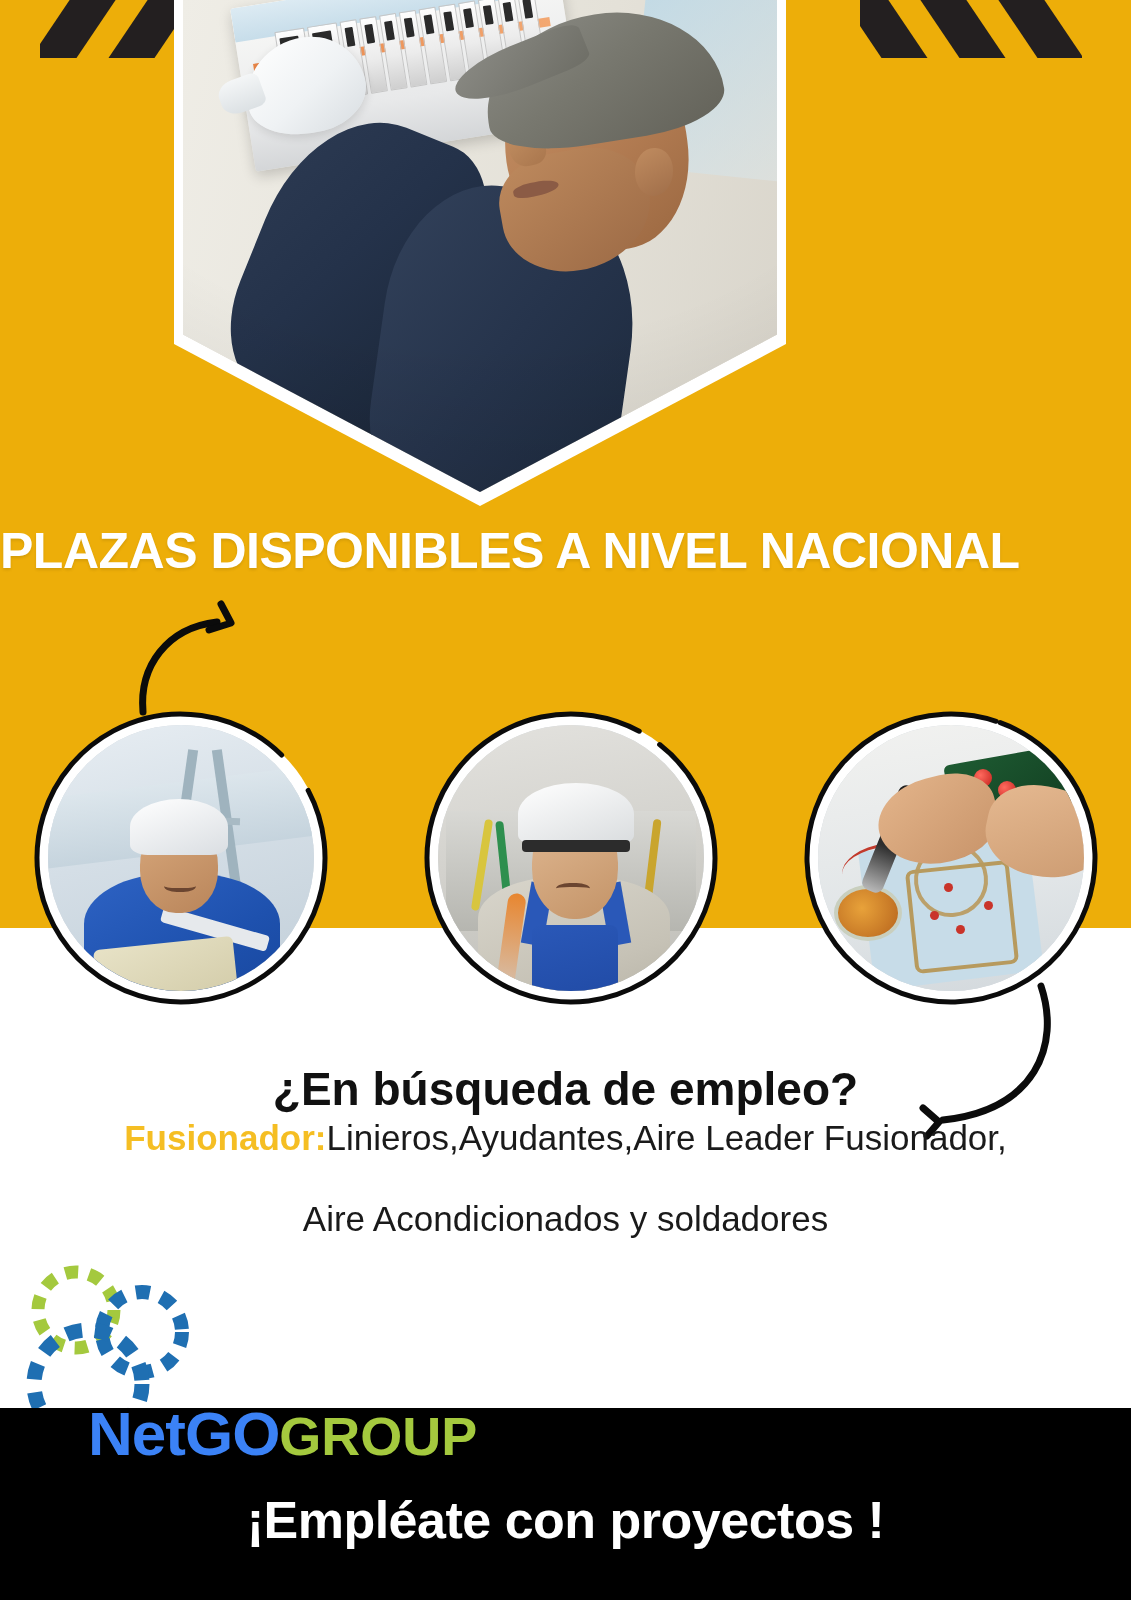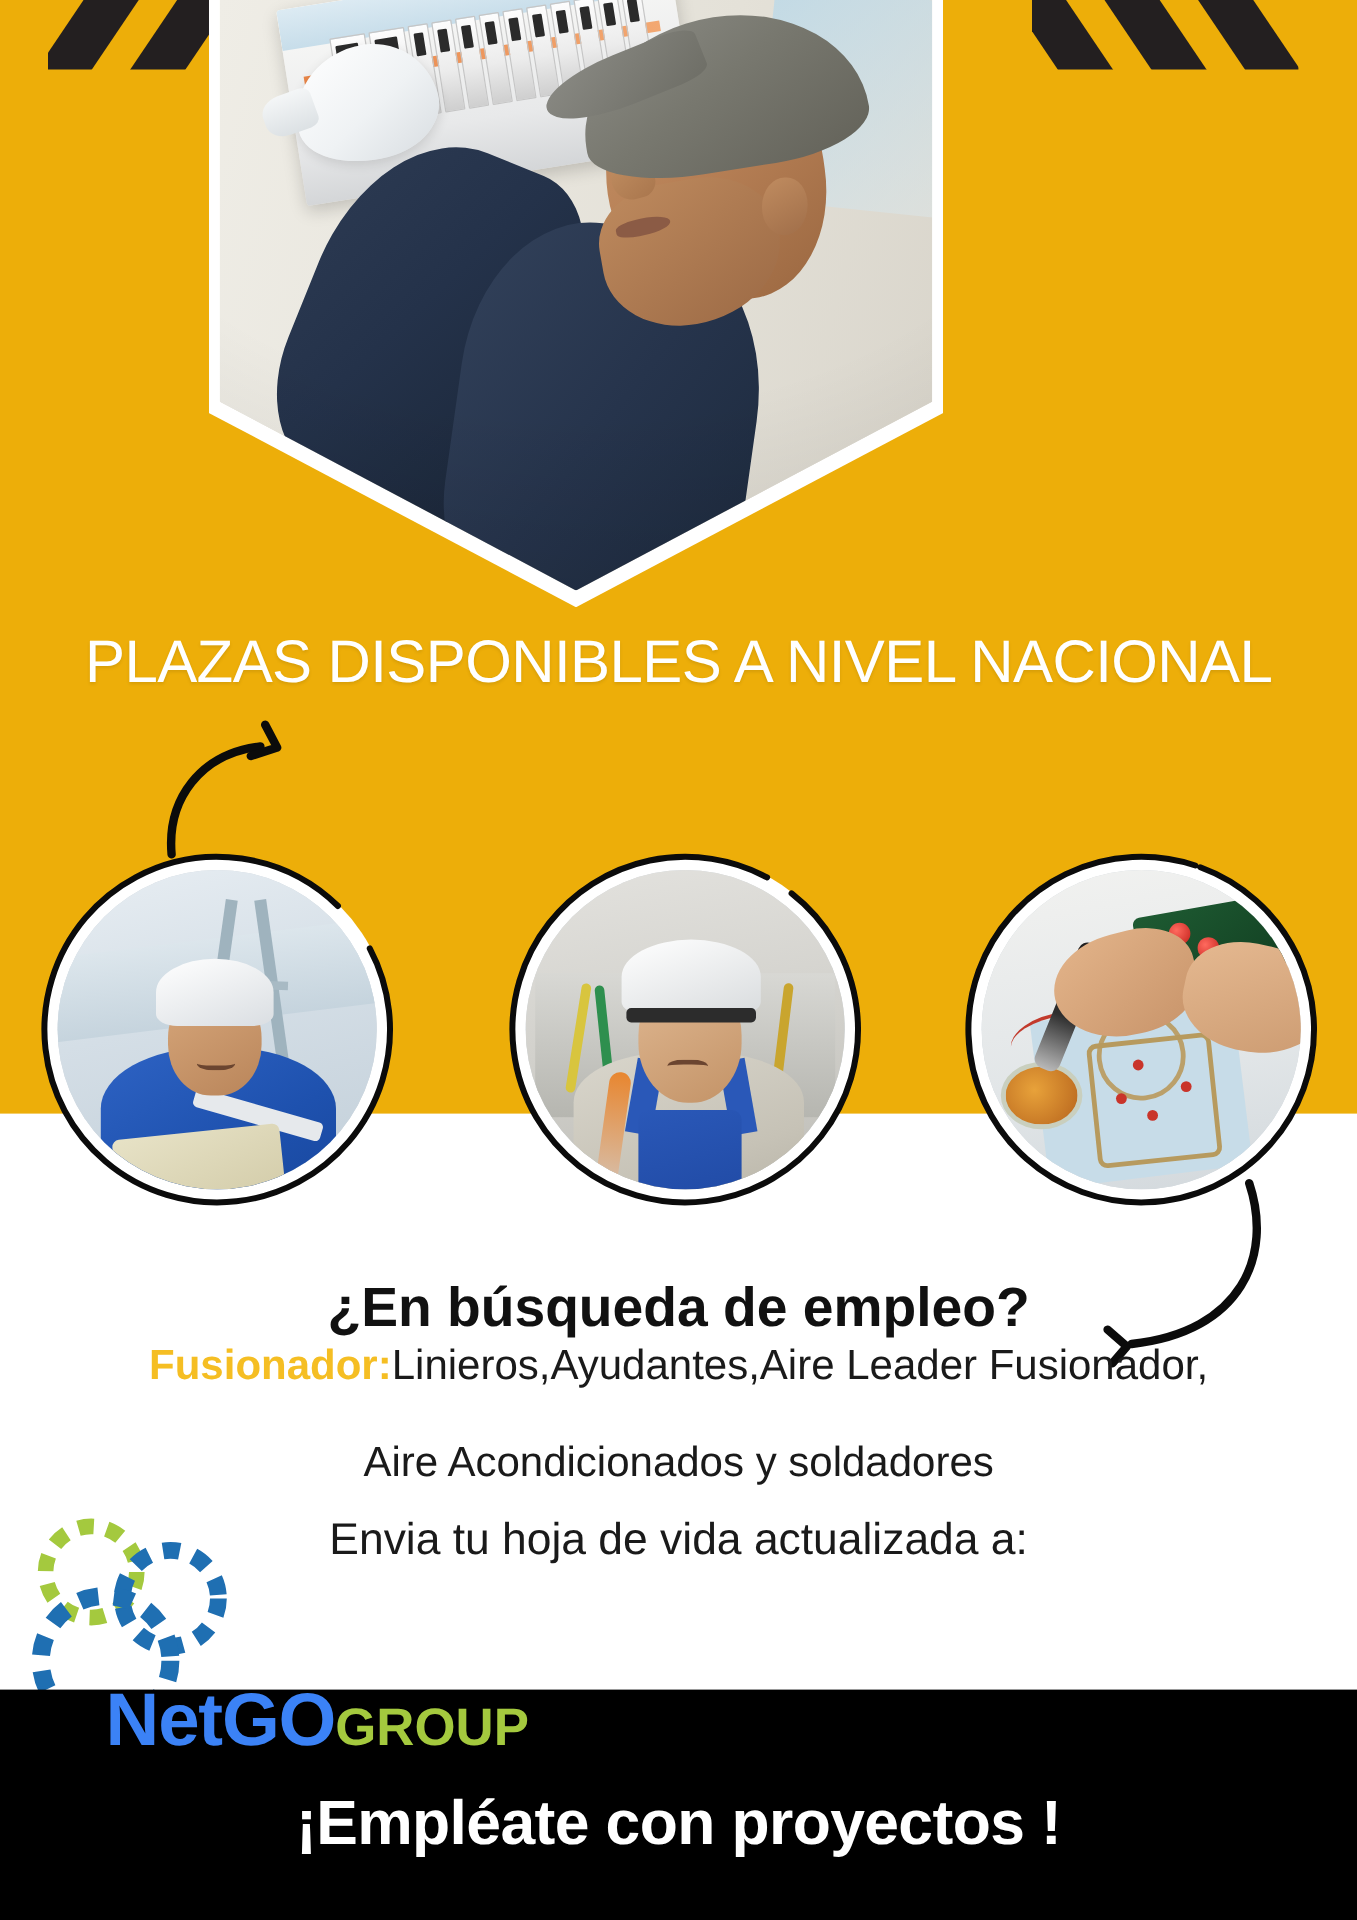--- a/index.html
+++ b/index.html
@@ -239,23 +239,23 @@
   .shadow-vignette {
     position: absolute; inset: 0;
     background: radial-gradient(120% 90% at 50% 20%, rgba(0,0,0,0) 55%, rgba(0,0,0,.10) 100%);
   }
 
   
   .headline {
     position: absolute;
     left: 0;
     width: 1131px;
-    text-align: center;
+    text-align: left;
     color: #FFFFFF;
-    font-weight: normal;
+    font-weight: bold;
     letter-spacing: -0.5px;
     text-shadow: 0 2px 3px rgba(0,0,0,.10);
   }
   #headline-1 { top: 522px; font-size: 50px; }
   #headline-2 { top: 596px; font-size: 56px; }
 
   
   .arrow-svg { position: absolute; }
   #arrow-up   { left: 105px; top: 580px; }
   #arrow-down { left: 875px; top: 960px; }
@@ -543,21 +543,21 @@
     position: absolute;
     left: 88px; top: 1398px;
     font-size: 62px;
     font-weight: bold;
     letter-spacing: -1px;
     white-space: nowrap;
   }
   .lw-net { color: #3b82f6; }
   .lw-group {
     color: #A4C93E;
-    font-size: 44px;
+    font-size: 54px;
     letter-spacing: 0px;
   }
 
   
   .footer {
     position: absolute;
     left: 0; top: 1408px;
     width: 1131px;
     height: 192px;
     background: #000000;
@@ -714,21 +714,20 @@
   </div>
 
   <div class="q-title">¿En búsqueda de empleo?</div>
 
   <div class="req-block">
     <span class="req-label">Fusionador:</span><span>Linieros,Ayudantes,Aire Leader Fusionador,</span><br>
     <br>
     <span>Aire Acondicionados y soldadores</span>
   </div>
 
-  <div class="send-line">Envia tu hoja de vida actualizada a:</div>
 
   <svg class="logo-mark" viewBox="0 0 196 186">
     <circle cx="62" cy="52" r="38" fill="none" stroke="#A4C93E" stroke-width="13" stroke-dasharray="13 11" stroke-linecap="butt"></circle>
     <circle cx="128" cy="74" r="40" fill="none" stroke="#1F6FB2" stroke-width="14" stroke-dasharray="14 12" stroke-linecap="butt"></circle>
     <circle cx="74" cy="126" r="54" fill="none" stroke="#1F6FB2" stroke-width="15" stroke-dasharray="16 13" stroke-linecap="butt"></circle>
   </svg>
 
   <div class="footer"></div>
 
   <div class="logo-word">

